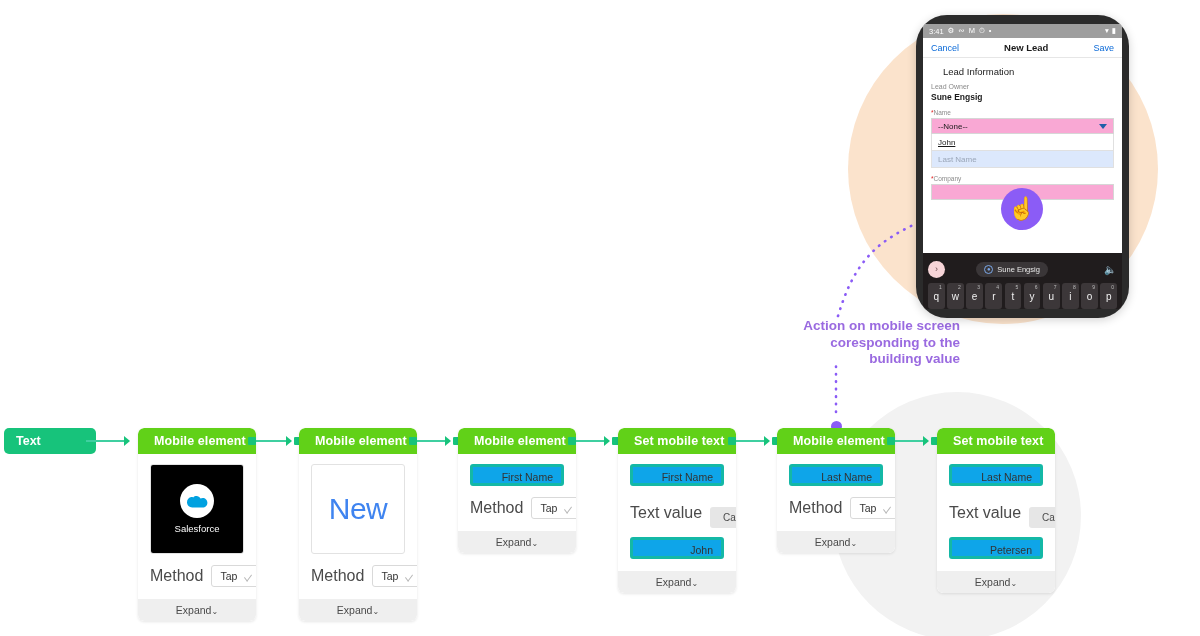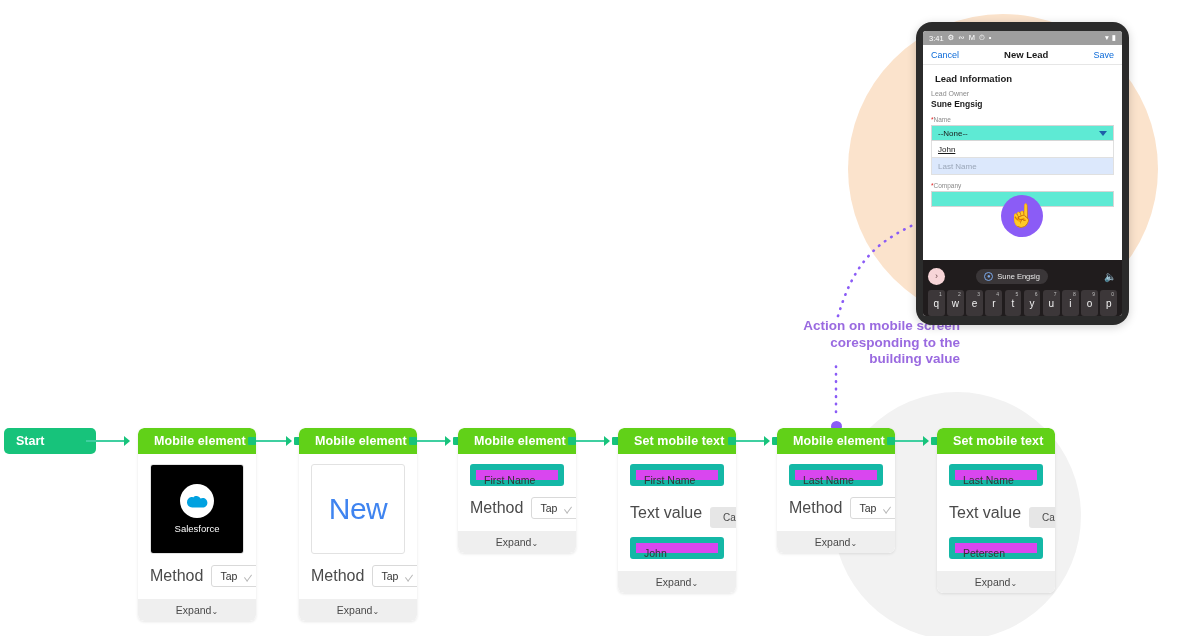--- a/index.html
+++ b/index.html
@@ -59,29 +59,30 @@
     color: #4a4a4a;
     font-size: 10.5px;
     text-align: center;
     height: 22px;
     line-height: 22px;
     border-radius: 0 0 6px 6px;
   }
   .chev { font-size: 8px; }
 
   .field {
-    border: 6px solid #14b8a6;
+    border: 3px solid #14b8a6;
     border-radius: 3px;
-    background: #d946ef;
+    background: #0ea5e9;
     height: 22px;
     line-height: 20px;
     font-size: 10.5px;
     color: #333;
     padding: 0 8px;
     width: 100%;
+    text-align: right;
   }
   .row {
     display: flex;
     align-items: center;
     gap: 8px;
     margin-top: 11px;
   }
   .row-label {
     font-size: 16px;
     color: #4a4a4a;
@@ -202,24 +203,24 @@
     left: 831px; top: 421px;
     width: 11px; height: 11px;
     border-radius: 50%;
     background: #8B5CF6;
   }
   #dotted-svg { position: absolute; left: 0; top: 0; width: 1200px; height: 636px; pointer-events: none; }
 
   
   #phone {
     position: absolute;
-    left: 916px; top: 22px;
+    left: 916px; top: 15px;
     width: 213px; height: 303px;
     background: #2b2b2b;
-    border-radius: 16px;
+    border-radius: 31px;
     padding: 9px 7px;
     box-shadow: 0 2px 10px rgba(0,0,0,0.18);
     overflow: hidden;
   }
   #phone-screen {
     width: 100%; height: 100%;
     background: #fff;
     border-radius: 3px;
     overflow: hidden;
     position: relative;
@@ -243,35 +244,35 @@
     align-items: center;
     padding: 0 8px;
     border-bottom: 1px solid #e6e6e6;
     font-size: 9px;
   }
   #nav-cancel { color: #0B6AD8; }
   #nav-title { flex: 1; text-align: center; color: #1a1a1a; font-weight: bold; font-size: 9.5px; }
   #nav-save { color: #0B6AD8; }
 
   #form-area { padding: 5px 8px 0 8px; }
-  .form-title { font-size: 9.5px; font-weight: bold; color: #1a1a1a; margin: 3px 4px 6px; }
+  .form-title { font-size: 9.5px; font-weight: normal; color: #1a1a1a; margin: 3px 12px 6px; }
   .form-sub { font-size: 7px; color: #8a8a8a; margin-bottom: 2px; }
   .form-value { font-size: 8.5px; font-weight: bold; color: #1a1a1a; margin-bottom: 7px; }
   .req-label { font-size: 6.5px; color: #8a8a8a; margin-bottom: 2px; }
   .req-star { color: #E02020; }
   .picker {
     border: 1px solid #d6d6d6;
     height: 16px;
     display: flex;
     align-items: center;
     padding: 4px 6px;
     font-size: 8px;
     color: #1a1a1a;
     position: relative;
-    background: #5eead4;
+    background: #f9a8d4;
   }
   .picker .tri {
     margin-left: auto;
     width: 0; height: 0;
     border-left: 4px solid transparent;
     border-right: 4px solid transparent;
     border-top: 5px solid #1e5fa8;
   }
   .opt-row {
     border: 1px solid #e0e0e0;
@@ -362,21 +363,21 @@
   </svg>
   <div id="anno-dot"></div>
 
   <div id="annotation">
     <div>Action on mobile screen</div>
     <div>coresponding to the</div>
     <div>building value</div>
   </div>
 
   <div id="node-start">
-    <span>Start</span>
+    <span>Text</span>
   </div>
   <div class="port" style="left:78px; top:437px;"></div>
   <div class="link" style="left:86px; top:440px; width:42px;"></div>
   <div class="arrow" style="left:124px; top:436px;"></div>
 
   <div class="node" id="node-1" style="left:138px; top:428px; width:118px;">
     <div class="node-header">Mobile element</div>
     <div class="node-body">
       <div class="tile">
         <div class="sf-tile">

